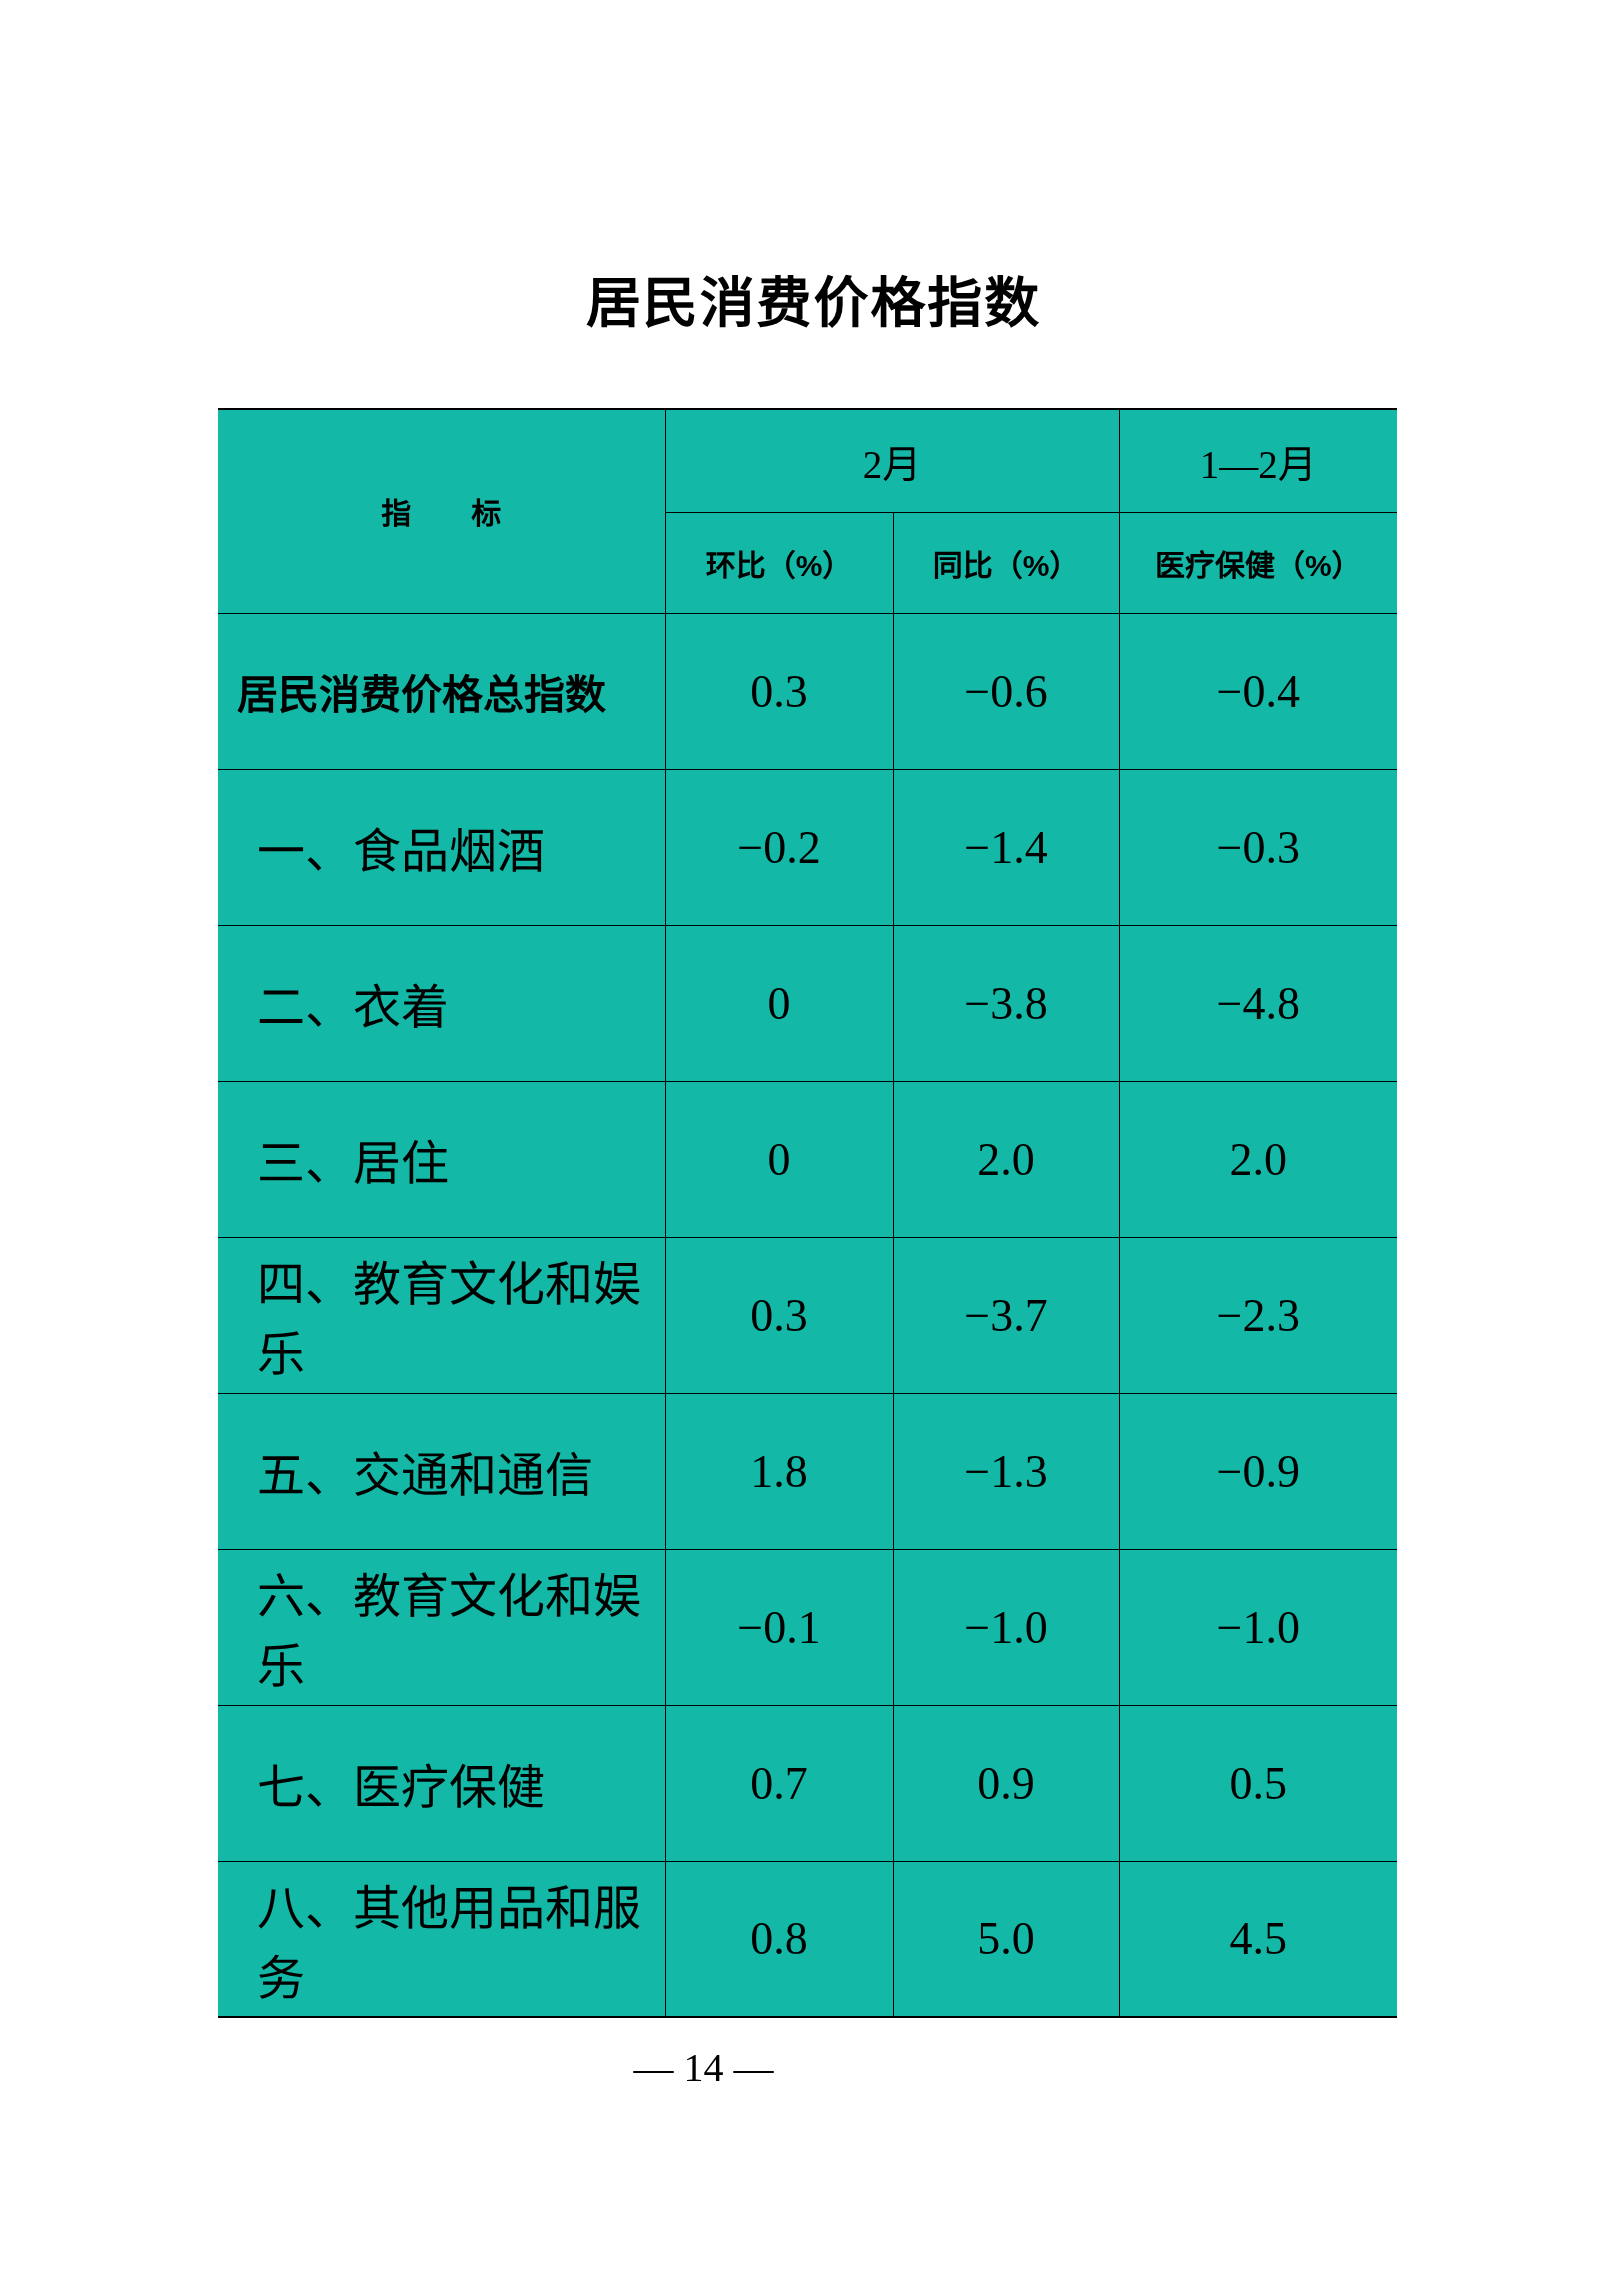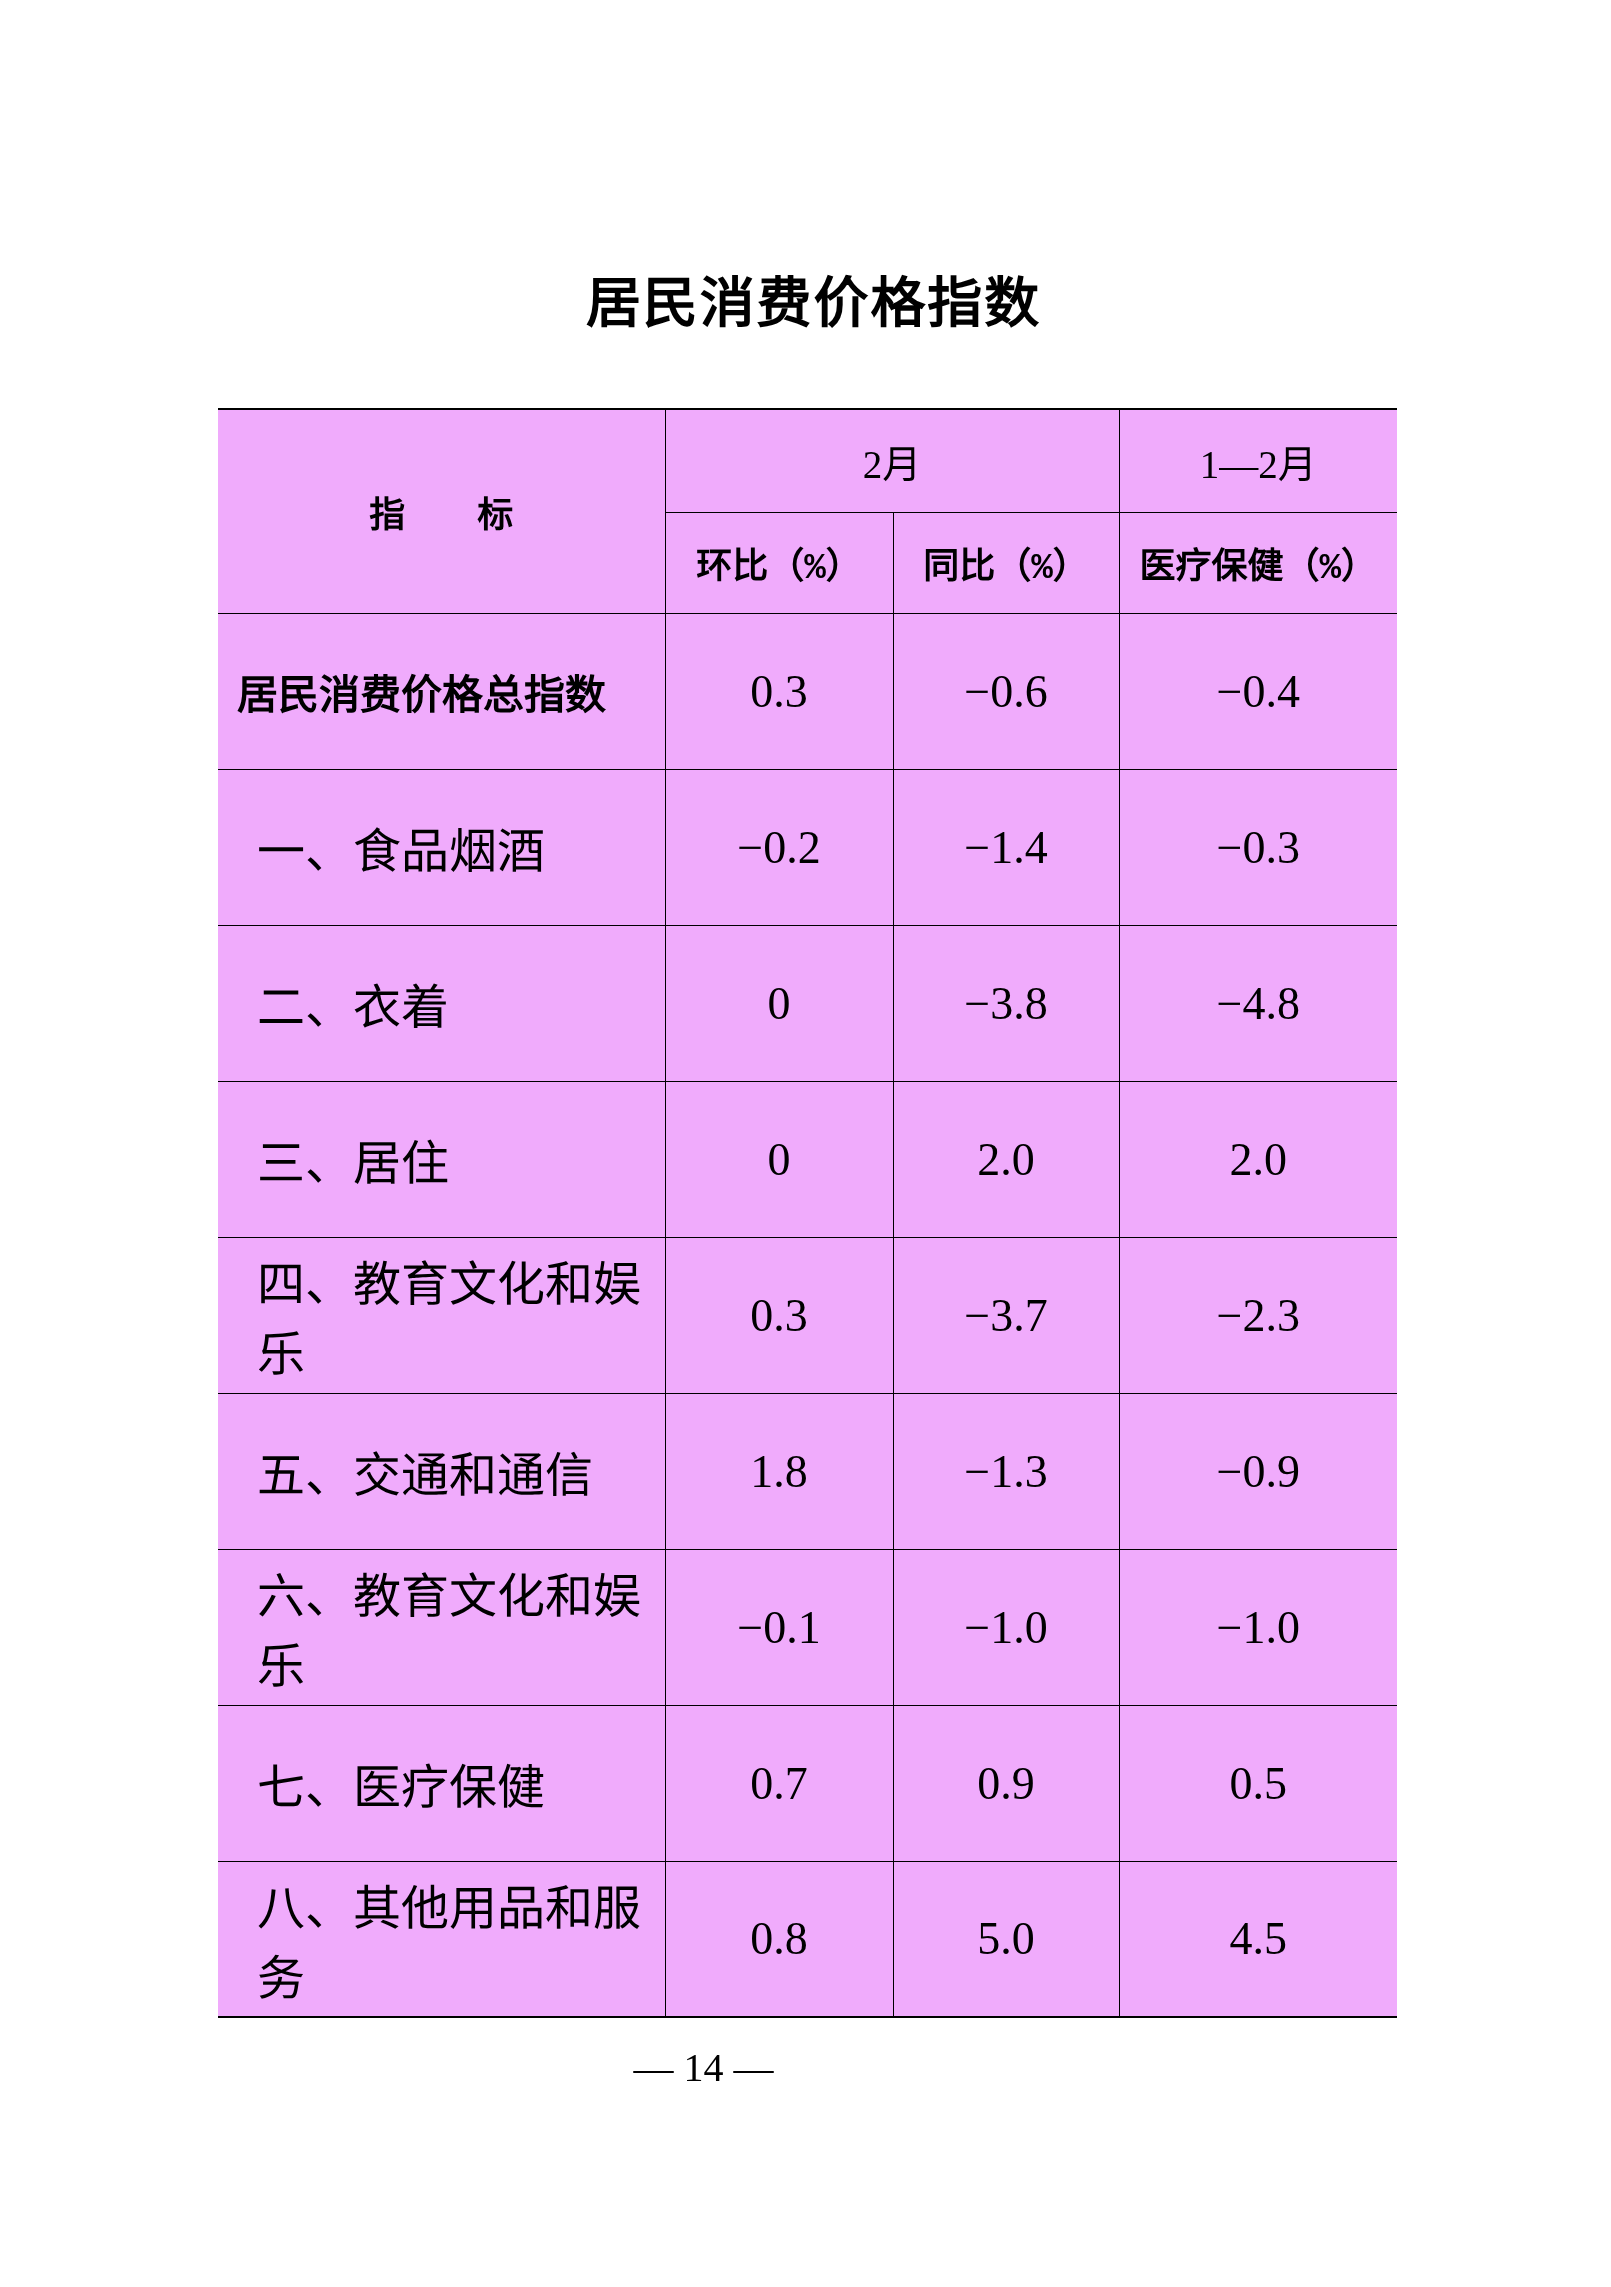--- a/index.html
+++ b/index.html
@@ -38,40 +38,40 @@
   }
   col.c1 { width: 447px; }
   col.c2 { width: 228px; }
   col.c3 { width: 226px; }
   col.c4 { width: 278px; }
 
   th, td {
     vertical-align: middle;
     text-align: center;
     font-weight: normal;
-    background: #f0abfc;
+    background: #14b8a6;
   }
   
   thead tr.hrow-a th { border-top: 2.9px solid #000; }
   thead tr.hrow-b th { border-top: 1.9px solid #000; }
   tbody td { border-top: 1.9px solid #000; }
   tbody tr:last-child td { border-bottom: 2.9px solid #000; }
   
   thead tr.hrow-a th + th,
   thead tr.hrow-b th,
   tbody td + td { border-left: 1.9px solid #000; }
 
   thead tr.hrow-a th { height: 103px; }
   thead tr.hrow-b th { height: 101px; }
   tbody tr td { height: 156px; }
 
   .h-bold {
-    font-family: Liberation Mono, monospace;
+    font-family: Liberation Sans, sans-serif;
     font-weight: bold;
-    font-size: 36px;
+    font-size: 30px;
   }
   .h-light {
     font-family: "Liberation Serif", "DejaVu Serif", serif;
     font-size: 39px;
   }
   td.lbl {
     text-align: left;
     padding-left: 39px;
     font-size: 48px;
   }

